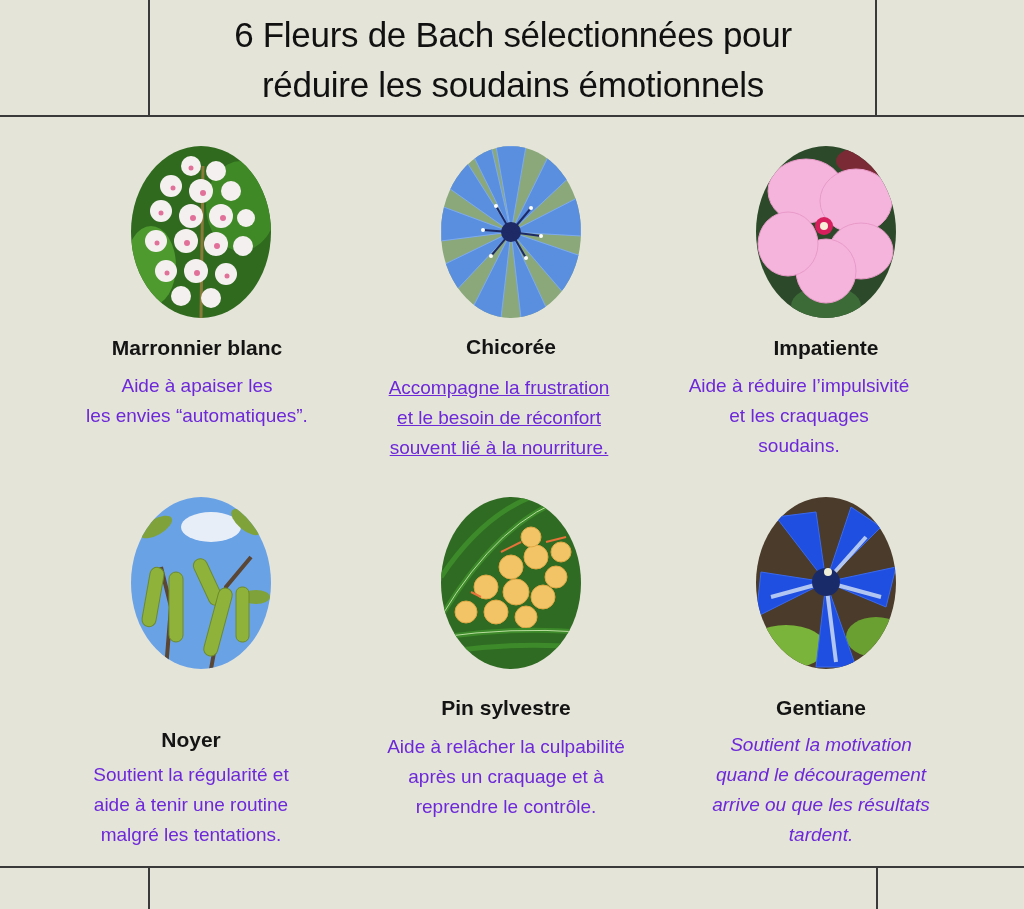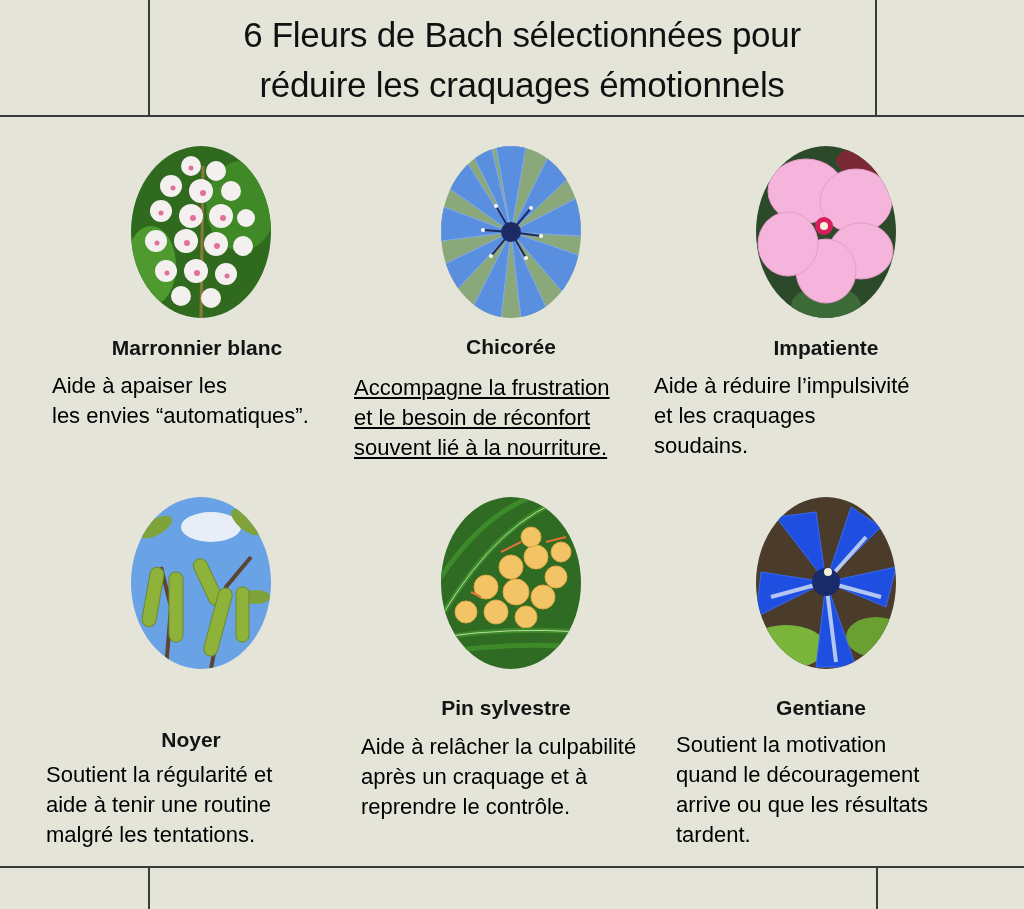--- a/index.html
+++ b/index.html
@@ -9,49 +9,48 @@
     font-family: "Liberation Sans", "DejaVu Sans", sans-serif;
     color: #141414;
     position: relative;
   }
   .hline { position: absolute; left: 0; width: 1024px; height: 2px; background: #3a3a3a; }
   .vline { position: absolute; width: 1.5px; background: #3a3a3a; }
   .title {
     position: absolute; left: 150px; width: 726px; top: 10px;
     text-align: center; font-size: 35px; line-height: 50px; color: #111;
     letter-spacing: -0.3px;
-    padding-left: 9px;
   }
   .oval {
     position: absolute; width: 140px; height: 172px; border-radius: 50%;
     overflow: hidden;
   }
   .card-title {
     position: absolute; width: 290px; text-align: center;
     font-weight: bold; font-size: 21px; 
     text-underline-offset: 3px; text-decoration-thickness: 2px;
   }
   .card-desc {
-    position: absolute; width: 290px; text-align: left;
-    font-size: 22px; line-height: 30px; color: #000000;
+    position: absolute; width: 290px; text-align: center;
+    font-size: 19px; line-height: 30px; color: #6d28d9;
   }
 </style>
 </head>
 <body>
 
 <div class="vline" style="left:148px;top:0;height:116px;"></div>
 <div class="vline" style="left:875px;top:0;height:116px;"></div>
 <div class="hline" style="top:115px;"></div>
 <div class="hline" style="top:866px;"></div>
 <div class="vline" style="left:148px;top:867px;height:42px;"></div>
 <div class="vline" style="left:876px;top:867px;height:42px;"></div>
 
 <div class="title">
   <div>6 Fleurs de Bach sélectionnées pour</div>
-  <div>réduire les craquages émotionnels</div>
+  <div>réduire les soudains émotionnels</div>
 </div>
 
 <div class="oval" style="left:131px;top:146px;">
   <svg width="140" height="172" viewBox="0 0 140 172">
     <rect width="140" height="172" fill="#2f6a1e"></rect>
     <ellipse cx="110" cy="60" rx="35" ry="45" fill="#3f8a26"></ellipse>
     <ellipse cx="20" cy="120" rx="25" ry="40" fill="#4e9a2e"></ellipse>
     <path d="M70 172 L72 20" stroke="#8a7a3a" stroke-width="3"></path>
     <g fill="#f5f0f0">
       <circle cx="60" cy="20" r="10"></circle>
@@ -244,18 +243,18 @@
       <line x1="70" y1="85" x2="110" y2="40"></line>
         <line x1="70" y1="85" x2="125" y2="100"></line>
       <line x1="70" y1="85" x2="80" y2="165"></line>
         <line x1="70" y1="85" x2="15" y2="100"></line>
     </g>
     <circle cx="70" cy="85" r="14" fill="#1a2b6a"></circle>
     <circle cx="72" cy="75" r="4" fill="#f0f0d8"></circle>
   </svg>
 </div>
 <div class="card-title" style="left:676px;top:696px;">Gentiane</div>
-<div class="card-desc" style="left:676px;top:730px;">
+<div class="card-desc" style="left:676px;top:730px;font-style:italic;">
   <div>Soutient la motivation</div>
   <div>quand le découragement</div>
   <div>arrive ou que les résultats</div>
   <div>tardent.</div>
 </div>
 
 </body></html>

